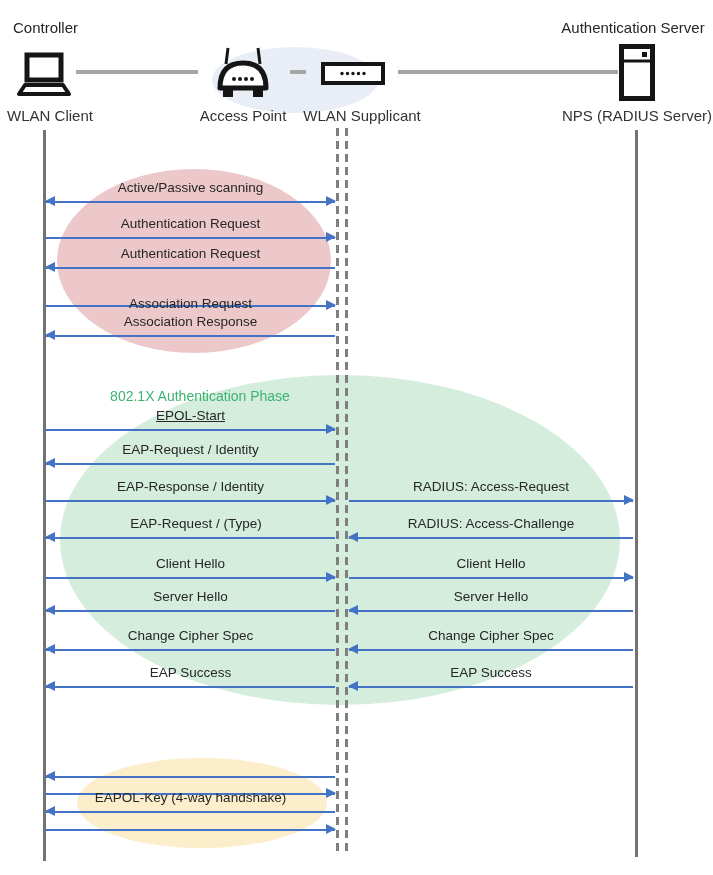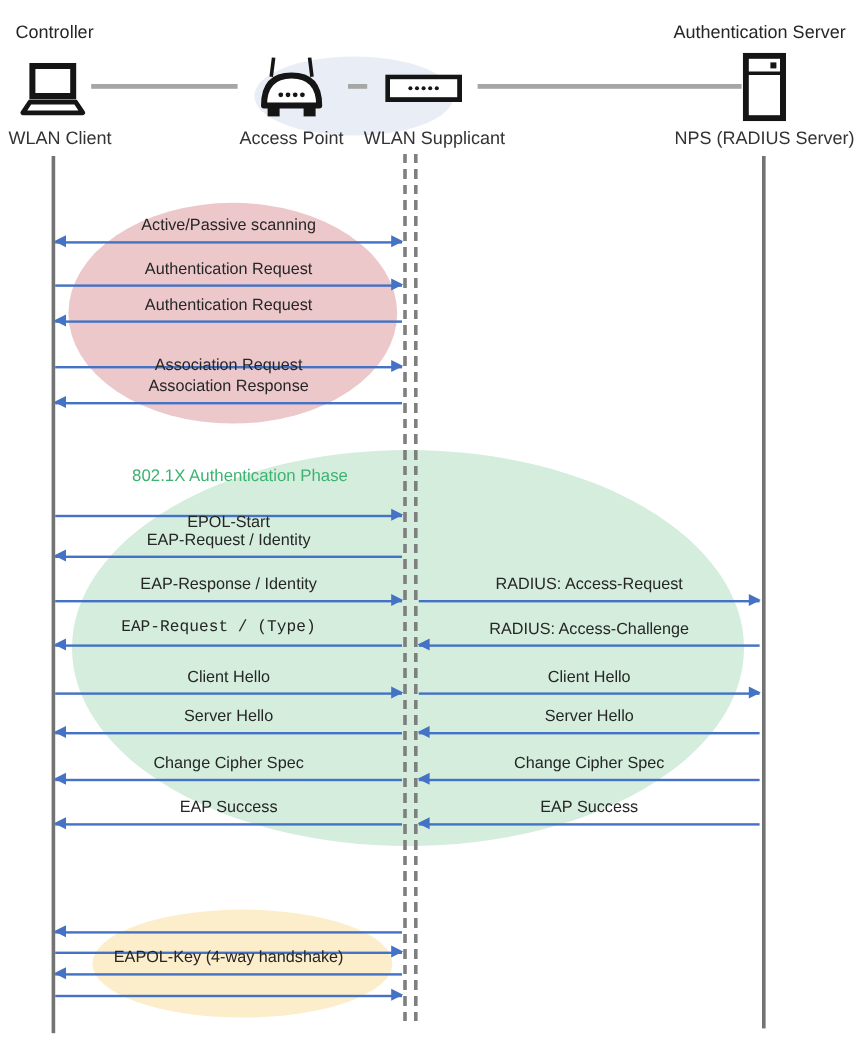--- a/index.html
+++ b/index.html
@@ -141,41 +141,41 @@
         <div class="mlabel" style="left: 50.5px; top: 283px; margin-top: 12px;">Association Request</div>
       </div>
       <div>
         <div class="mline" style="left: 46px; width: 289px; top: 335px;"></div>
         <div class="ah l" style="left: 45px; top: 330px;"></div>
         <div class="mlabel" style="left: 50.5px; top: 313px;">Association Response</div>
       </div>
       <div>
         <div class="mline" style="left: 46px; width: 289px; top: 429px;"></div>
         <div class="ah r" style="left: 326px; top: 424px;"></div>
-        <div class="mlabel" style="left: 50.5px; top: 426px;">EPOL-Start</div>
+        <div class="mlabel" style="left: 50.5px; top: 407px; text-decoration: underline;">EPOL-Start</div>
       </div>
       <div>
         <div class="mline" style="left: 46px; width: 289px; top: 463px;"></div>
         <div class="ah l" style="left: 45px; top: 458px;"></div>
         <div class="mlabel" style="left: 50.5px; top: 441px;">EAP-Request / Identity</div>
       </div>
       <div>
         <div class="mline" style="left: 46px; width: 289px; top: 500px;"></div>
         <div class="ah r" style="left: 326px; top: 495px;"></div>
         <div class="mlabel" style="left: 50.5px; top: 478px;">EAP-Response / Identity</div>
       </div>
       <div>
         <div class="mline" style="left: 349px; width: 284px; top: 500px;"></div>
         <div class="ah r" style="left: 624px; top: 495px;"></div>
         <div class="mlabel" style="left: 351px; top: 478px;">RADIUS: Access-Request</div>
       </div>
       <div>
         <div class="mline" style="left: 46px; width: 289px; top: 537px;"></div>
         <div class="ah l" style="left: 45px; top: 532px;"></div>
-        <div class="mlabel" style="left: 42px; top: 515px; font-family: Liberation Mono, monospace;">EAP-Request / (Type)</div>
+        <div class="mlabel" style="left: 56px; top: 515px;">EAP-Request / (Type)</div>
       </div>
       <div>
         <div class="mline" style="left: 349px; width: 284px; top: 537px;"></div>
         <div class="ah l" style="left: 348px; top: 532px;"></div>
         <div class="mlabel" style="left: 351px; top: 515px;">RADIUS: Access-Challenge</div>
       </div>
       <div>
         <div class="mline" style="left: 46px; width: 289px; top: 577px;"></div>
         <div class="ah r" style="left: 326px; top: 572px;"></div>
         <div class="mlabel" style="left: 50.5px; top: 555px;">Client Hello</div>

